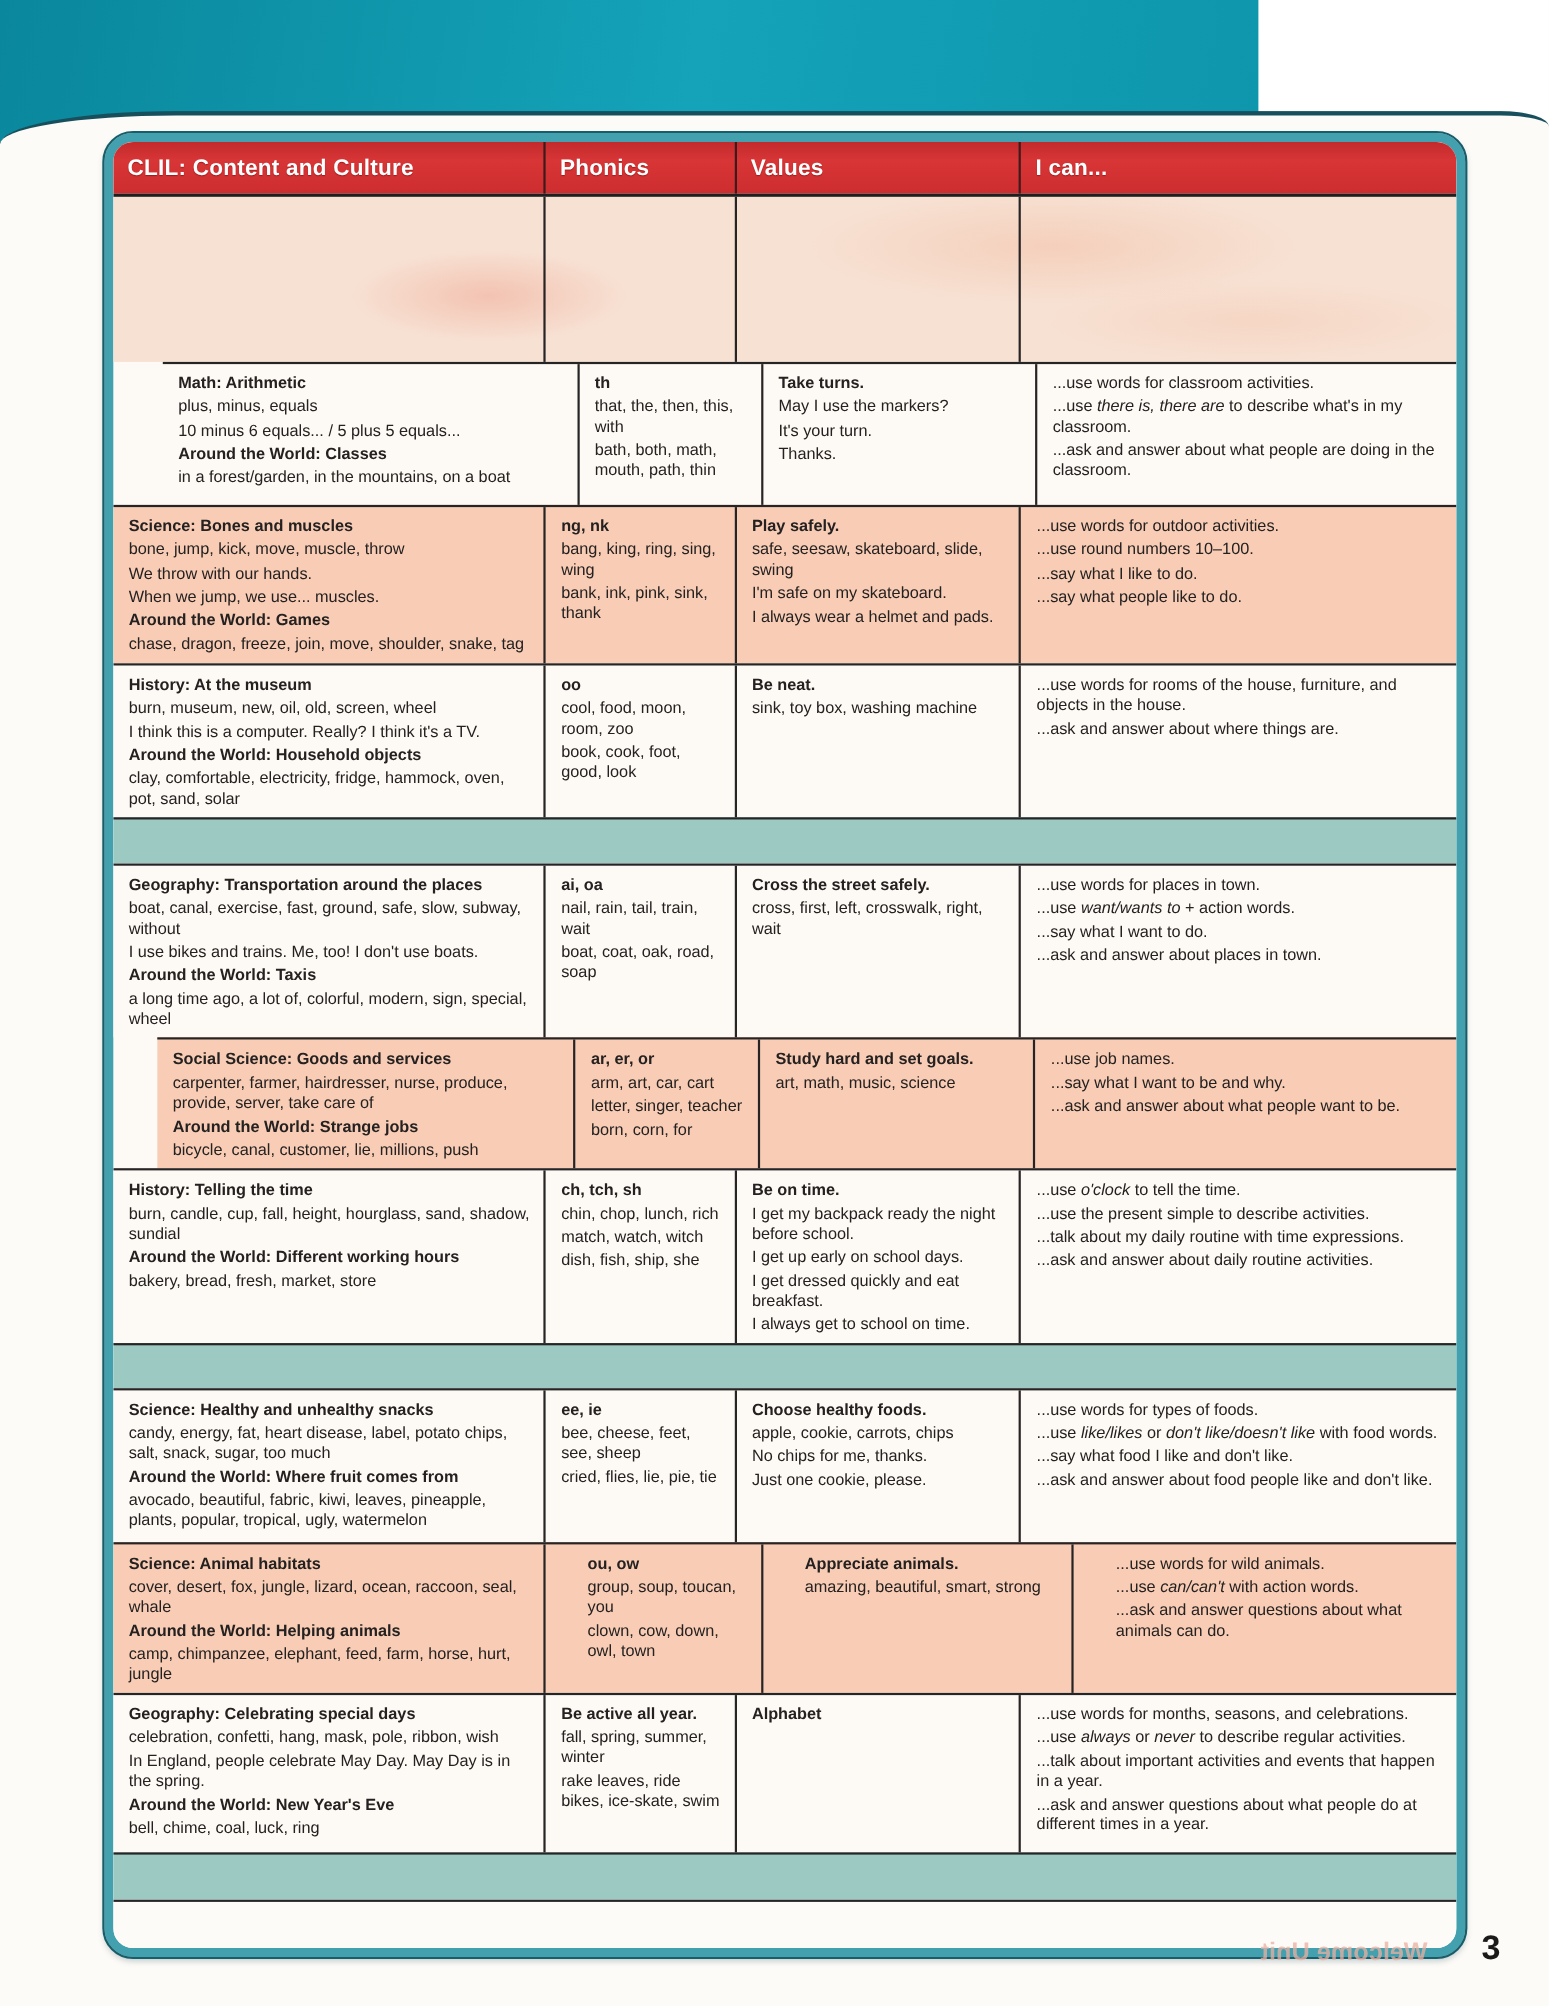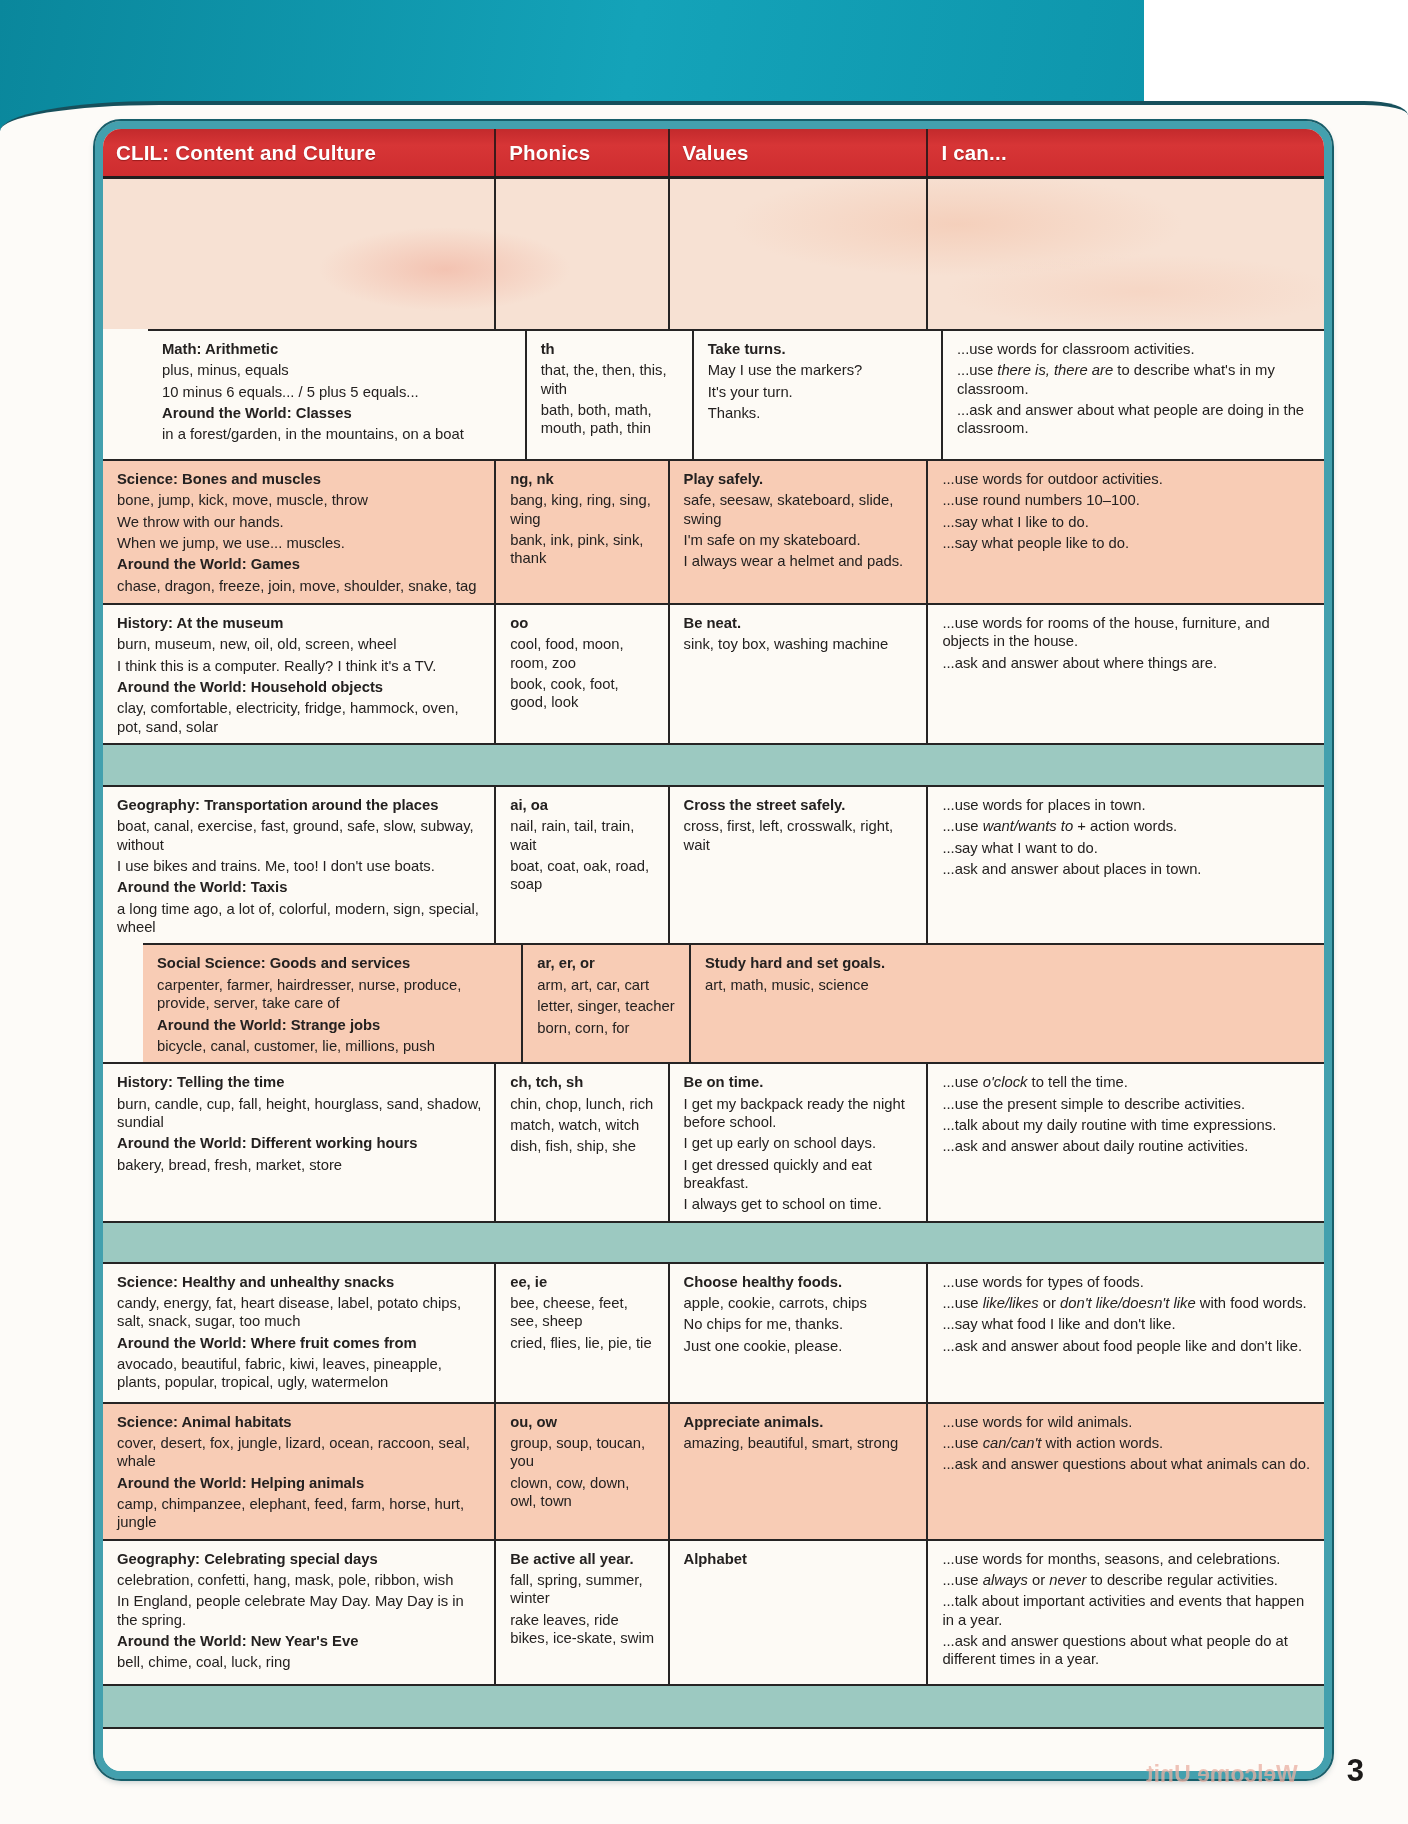--- a/index.html
+++ b/index.html
@@ -184,20 +184,25 @@
             <div class="cell">
               <p><span class="b ">ar, er, or</span></p>
               <p><span class="">arm, art, car, cart</span></p>
               <p><span class="">letter, singer, teacher</span></p>
               <p><span class="">born, corn, for</span></p>
             </div>
             <div class="cell">
               <p><span class="b ">Study hard and set goals.</span></p>
               <p><span class="">art, math, music, science</span></p>
             </div>
+            <div class="cell">
+              <p><span class="">...use job names.</span></p>
+              <p><span class="">...say what I want to be and why.</span></p>
+              <p><span class="">...ask and answer about what people want to be.</span></p>
+            </div>
           </div>
           <div class="t-row plain" style="min-height: 148px;">
             <div class="cell">
               <p><span class="b ">History: Telling the time</span></p>
               <p><span class="">burn, candle, cup, fall, height, hourglass, sand, shadow, sundial</span></p>
               <p><span class="b ">Around the World: Different working hours</span></p>
               <p><span class="">bakery, bread, fresh, market, store</span></p>
             </div>
             <div class="cell">
               <p><span class="b ">ch, tch, sh</span></p>
@@ -238,21 +243,21 @@
               <p><span class="">No chips for me, thanks.</span></p>
               <p><span class="">Just one cookie, please.</span></p>
             </div>
             <div class="cell">
               <p><span class="">...use words for types of foods.</span></p>
               <p><span class="">...use </span><span class="i">like/likes</span><span class=""> or </span><span class="i">don't like/doesn't like</span><span class=""> with food words.</span></p>
               <p><span class="">...say what food I like and don't like.</span></p>
               <p><span class="">...ask and answer about food people like and don't like.</span></p>
             </div>
           </div>
-          <div class="t-row pink" style="min-height: 130px;">
+          <div class="t-row pink" style="min-height: 130px; gap: 24px;">
             <div class="cell">
               <p><span class="b ">Science: Animal habitats</span></p>
               <p><span class="">cover, desert, fox, jungle, lizard, ocean, raccoon, seal, whale</span></p>
               <p><span class="b ">Around the World: Helping animals</span></p>
               <p><span class="">camp, chimpanzee, elephant, feed, farm, horse, hurt, jungle</span></p>
             </div>
             <div class="cell">
               <p><span class="b ">ou, ow</span></p>
               <p><span class="">group, soup, toucan, you</span></p>
               <p><span class="">clown, cow, down, owl, town</span></p>

